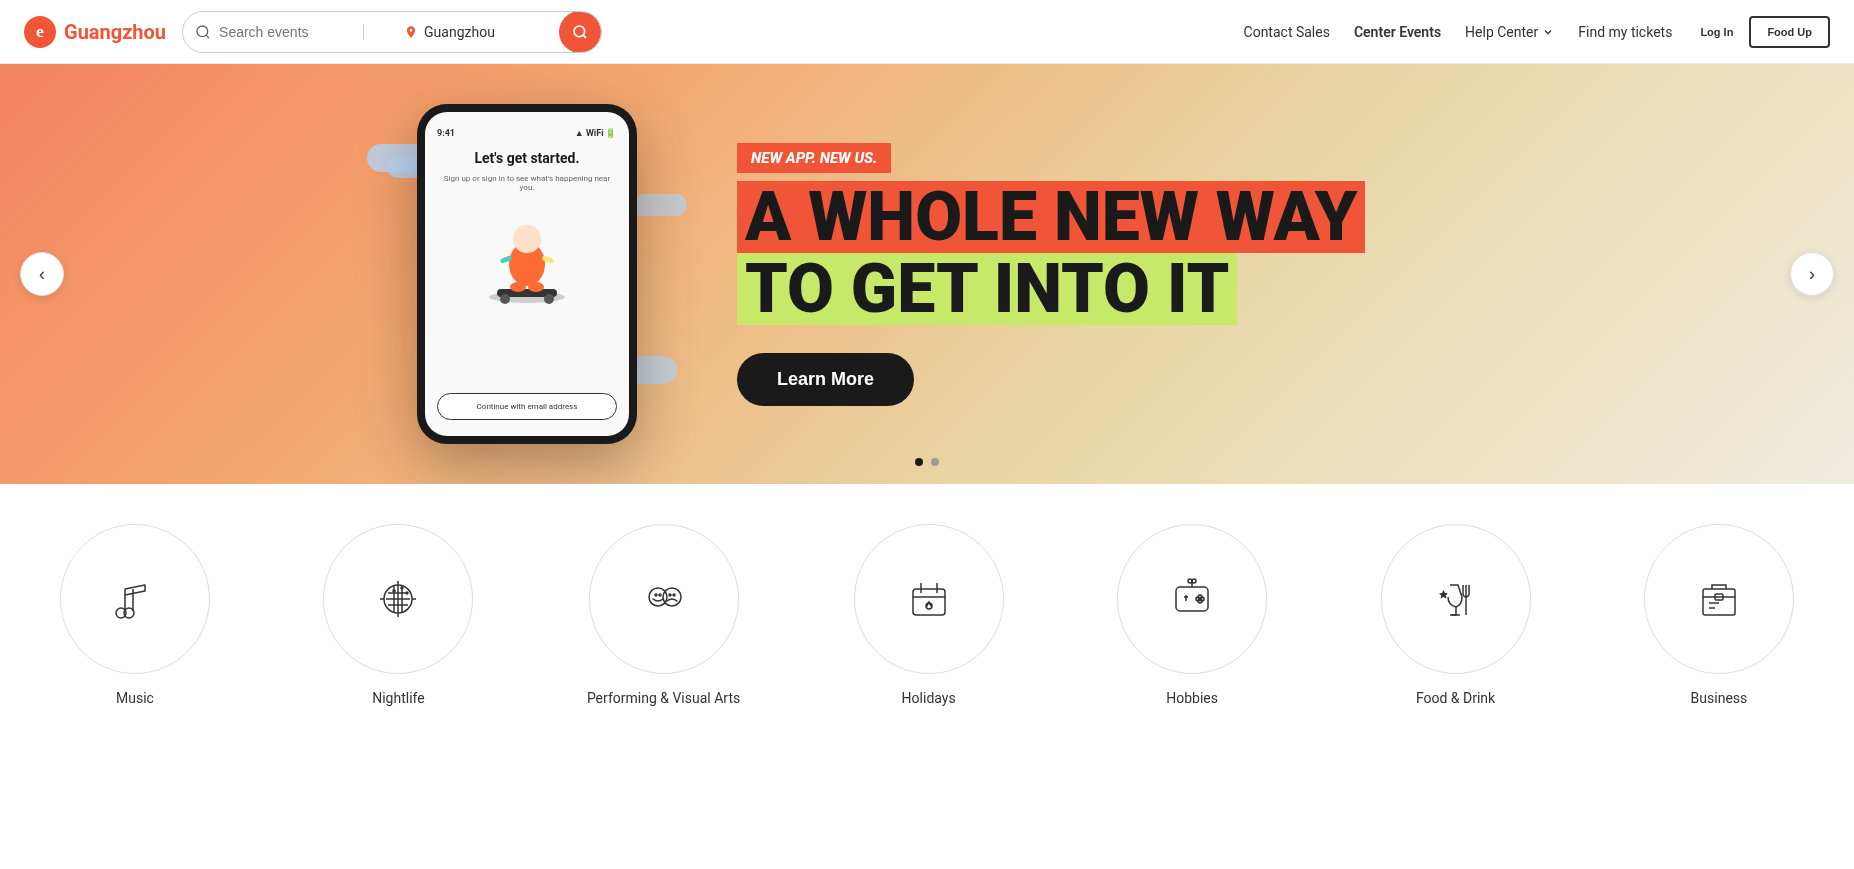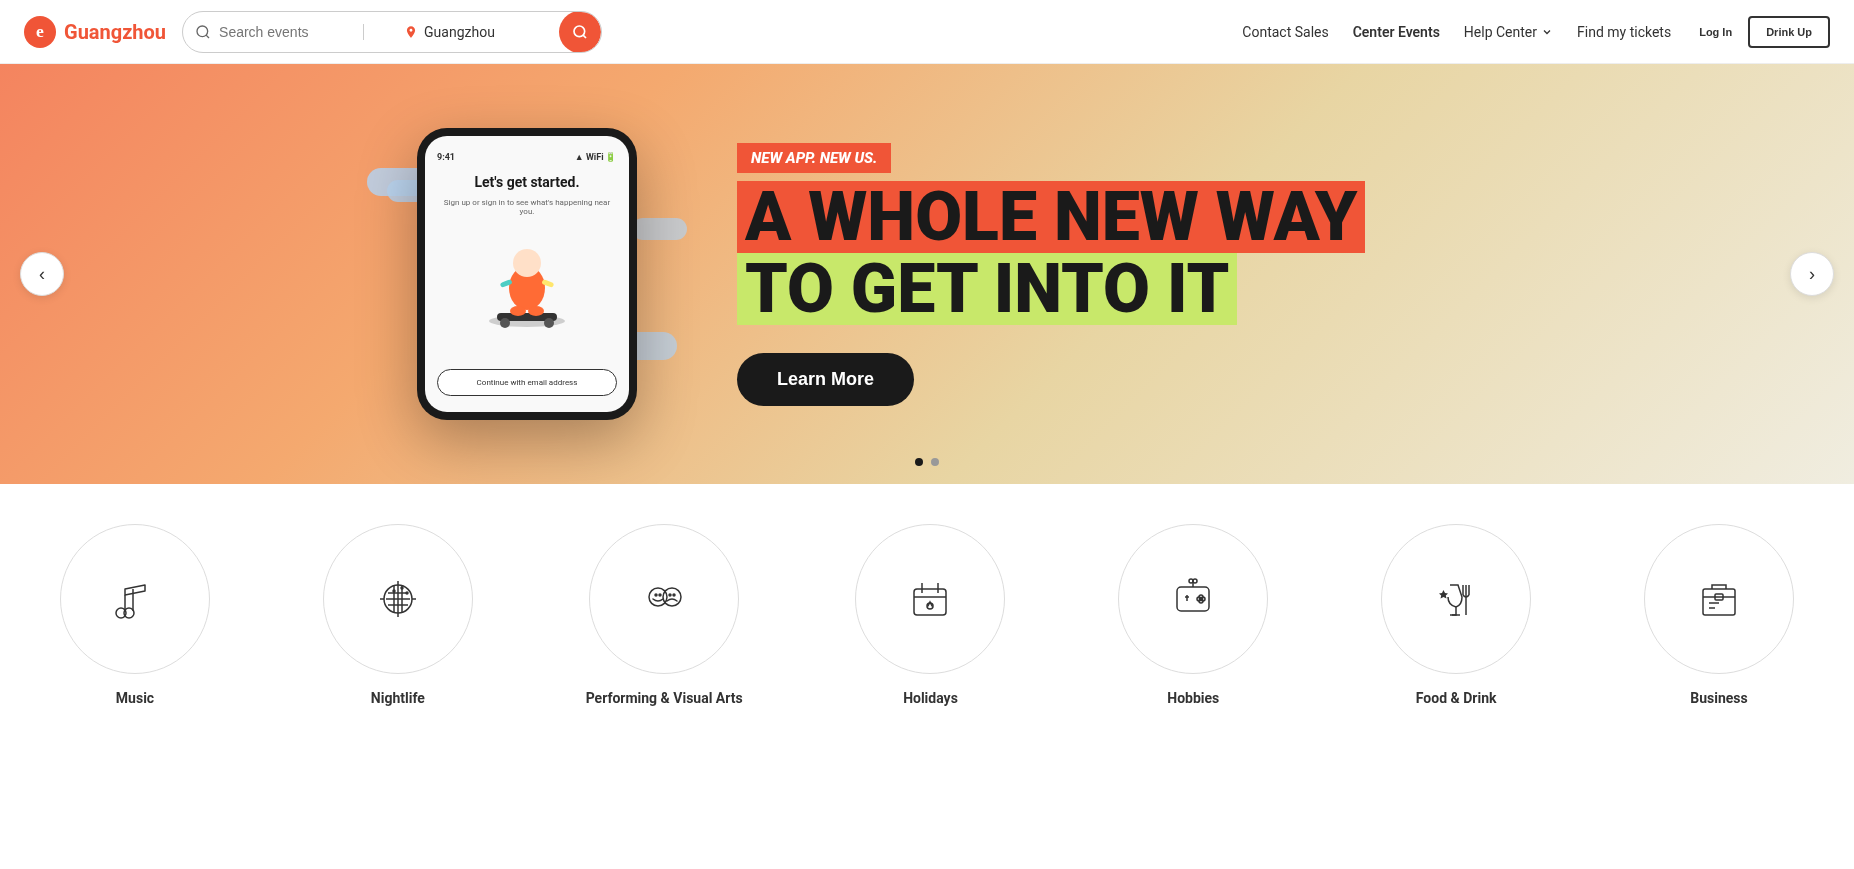--- a/index.html
+++ b/index.html
@@ -134,21 +134,21 @@
     }
     .hero-phone-area {
       flex: 0 0 340px;
       display: flex;
       align-items: center;
       justify-content: center;
       position: relative;
     }
     .phone-mock {
       width: 220px;
-      height: 292px;
+      height: 340px;
       background: #1a1a1a;
       border-radius: 30px;
       position: relative;
       box-shadow: 0 20px 60px rgba(0,0,0,0.3);
       overflow: hidden;
       display: flex;
       flex-direction: column;
     }
     .phone-screen {
       flex: 1;
@@ -307,21 +307,21 @@
       border-radius: 50%;
       border: 1.5px solid #ddd;
       display: flex;
       align-items: center;
       justify-content: center;
       background: #fff;
     }
     .category-label {
       font-size: 14px;
       color: #333;
-      font-weight: 700;
+      font-weight: 400;
     }
 
     
     .icon-svg {
       width: 52px;
       height: 52px;
     }
   </style>
 </head>
 <body>
@@ -361,21 +361,21 @@
     <a class="nav-link">Contact Sales</a>
     <a class="nav-link create">Center Events</a>
     <a class="nav-link">
       <span>Help Center</span>
       <svg width="12" height="12" viewBox="0 0 24 24" fill="none" stroke="#333" stroke-width="2.5">
         <path d="m6 9 6 6 6-6"></path>
       </svg>
     </a>
     <a class="nav-link">Find my tickets</a>
     <button class="nav-btn btn-login">Log In</button>
-    <button class="nav-btn btn-signup">Drink Up</button>
+    <button class="nav-btn btn-signup">Food Up</button>
   </nav>
 </header>
 
 <section class="hero">
   <button class="hero-nav-prev">‹</button>
 
   <div class="hero-inner">
 
     <div class="hero-phone-area">
 

